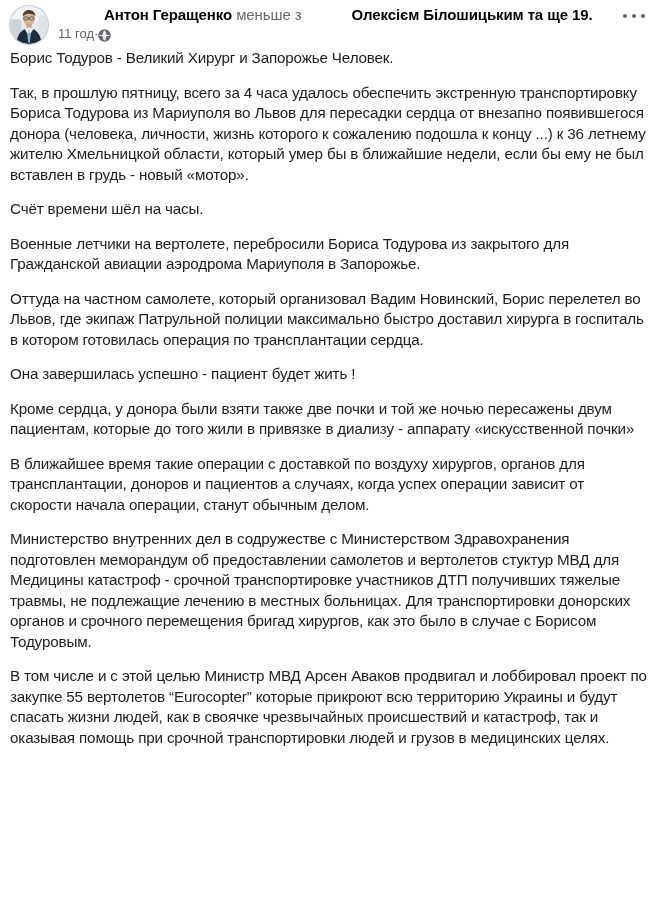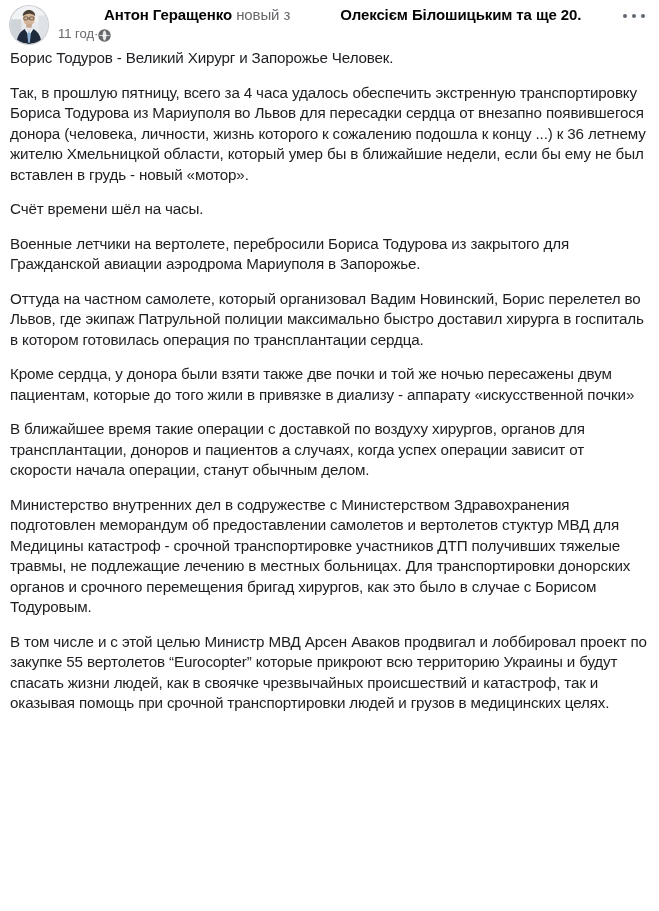--- a/index.html
+++ b/index.html
@@ -161,21 +161,21 @@
           <path d="M7 40c0-8.6 4.4-14.2 10.1-16.2L20 27l2.9-3.2C28.6 25.8 33 31.4 33 40z" fill="#1f2b3d"></path>
 
           <path d="M17.1 22.8L20 27l2.9-4.2 1.9 1.1L20 31.5l-4.8-7.6z" fill="#eef1f4"></path>
 
           <path d="M20 27.2l1.9 2-1.1 9.4h-1.6L18.1 29.2z" fill="#8fb4d6"></path>
         </g>
       </svg>
     </div>
 
     <div class="header-text">
-      <div class="byline"><span class="name">Антон Геращенко</span> <span class="with">новый з</span> <span class="name">Олексієм Білошицьким</span> <span class="more">та ще 20.</span></div>
+      <div class="byline"><span class="name">Антон Геращенко</span> <span class="with">меньше з</span> <span class="name">Олексієм Білошицьким</span> <span class="more">та ще 19.</span></div>
       <div class="meta">
         <span>11 год</span>
         <span class="dot">·</span>
         <span class="globe-icon">
           <svg viewBox="0 0 16 16" xmlns="http://www.w3.org/2000/svg" aria-hidden="true">
             <circle cx="8" cy="8" r="7" fill="#65676b"></circle>
             <path d="M8 1.2c-1.5 1.3-2.4 3.6-2.4 6.8S6.5 13.5 8 14.8c1.5-1.3 2.4-3.6 2.4-6.8S9.5 2.5 8 1.2z" fill="#ffffff" opacity="0.85"></path>
             <path d="M1.3 8h13.4" stroke="#ffffff" stroke-width="1.1" opacity="0.85"></path>
             <circle cx="8" cy="8" r="7" fill="none" stroke="#65676b" stroke-width="1.3"></circle>
           </svg>
@@ -190,20 +190,21 @@
     </div>
 
   </div>
 
   <div class="post-body">
     <p>Борис Тодуров - Великий Хирург и Запорожье Человек.</p>
     <p>Так, в прошлую пятницу, всего за 4 часа удалось обеспечить экстренную транспортировку Бориса Тодурова из Мариуполя во Львов для пересадки сердца от внезапно появившегося донора (человека, личности, жизнь которого к сожалению подошла к концу ...) к 36 летнему жителю Хмельницкой области, который умер бы в ближайшие недели, если бы ему не был вставлен в грудь -  новый «мотор».</p>
     <p>Счёт времени шёл на часы.</p>
     <p>Военные летчики на вертолете,  перебросили Бориса Тодурова из закрытого для Гражданской авиации аэродрома Мариуполя в Запорожье.</p>
     <p>Оттуда на частном самолете, который организовал Вадим Новинский, Борис перелетел во Львов, где экипаж Патрульной полиции максимально быстро доставил хирурга в госпиталь в котором готовилась операция по трансплантации сердца.</p>
+    <p>Она завершилась успешно - пациент будет жить !</p>
     <p>Кроме сердца, у донора были взяти также две почки и той же ночью пересажены двум пациентам, которые до того жили в привязке в диализу - аппарату «искусственной почки»</p>
     <p>В ближайшее время такие операции с доставкой по воздуху хирургов, органов для трансплантации, доноров и пациентов а случаях, когда успех операции зависит от скорости начала операции, станут обычным делом.</p>
     <p>Министерство внутренних дел в содружестве с Министерством Здравохранения подготовлен меморандум об предоставлении самолетов и вертолетов стуктур МВД для Медицины катастроф - срочной транспортировке участников ДТП получивших тяжелые травмы, не подлежащие лечению в местных больницах. Для транспортировки донорских органов и срочного перемещения бригад хирургов, как это было в случае с Борисом Тодуровым.</p>
     <p>В том числе и с этой целью Министр МВД Арсен Аваков продвигал и лоббировал проект по закупке 55 вертолетов “Eurocopter” которые прикроют всю территорию Украины и будут спасать жизни людей, как в своячке чрезвычайных происшествий и катастроф, так и оказывая помощь при срочной транспортировки людей и грузов в медицинских целях.</p>
 
   </div>
 
 </div>
 
 </body></html>

